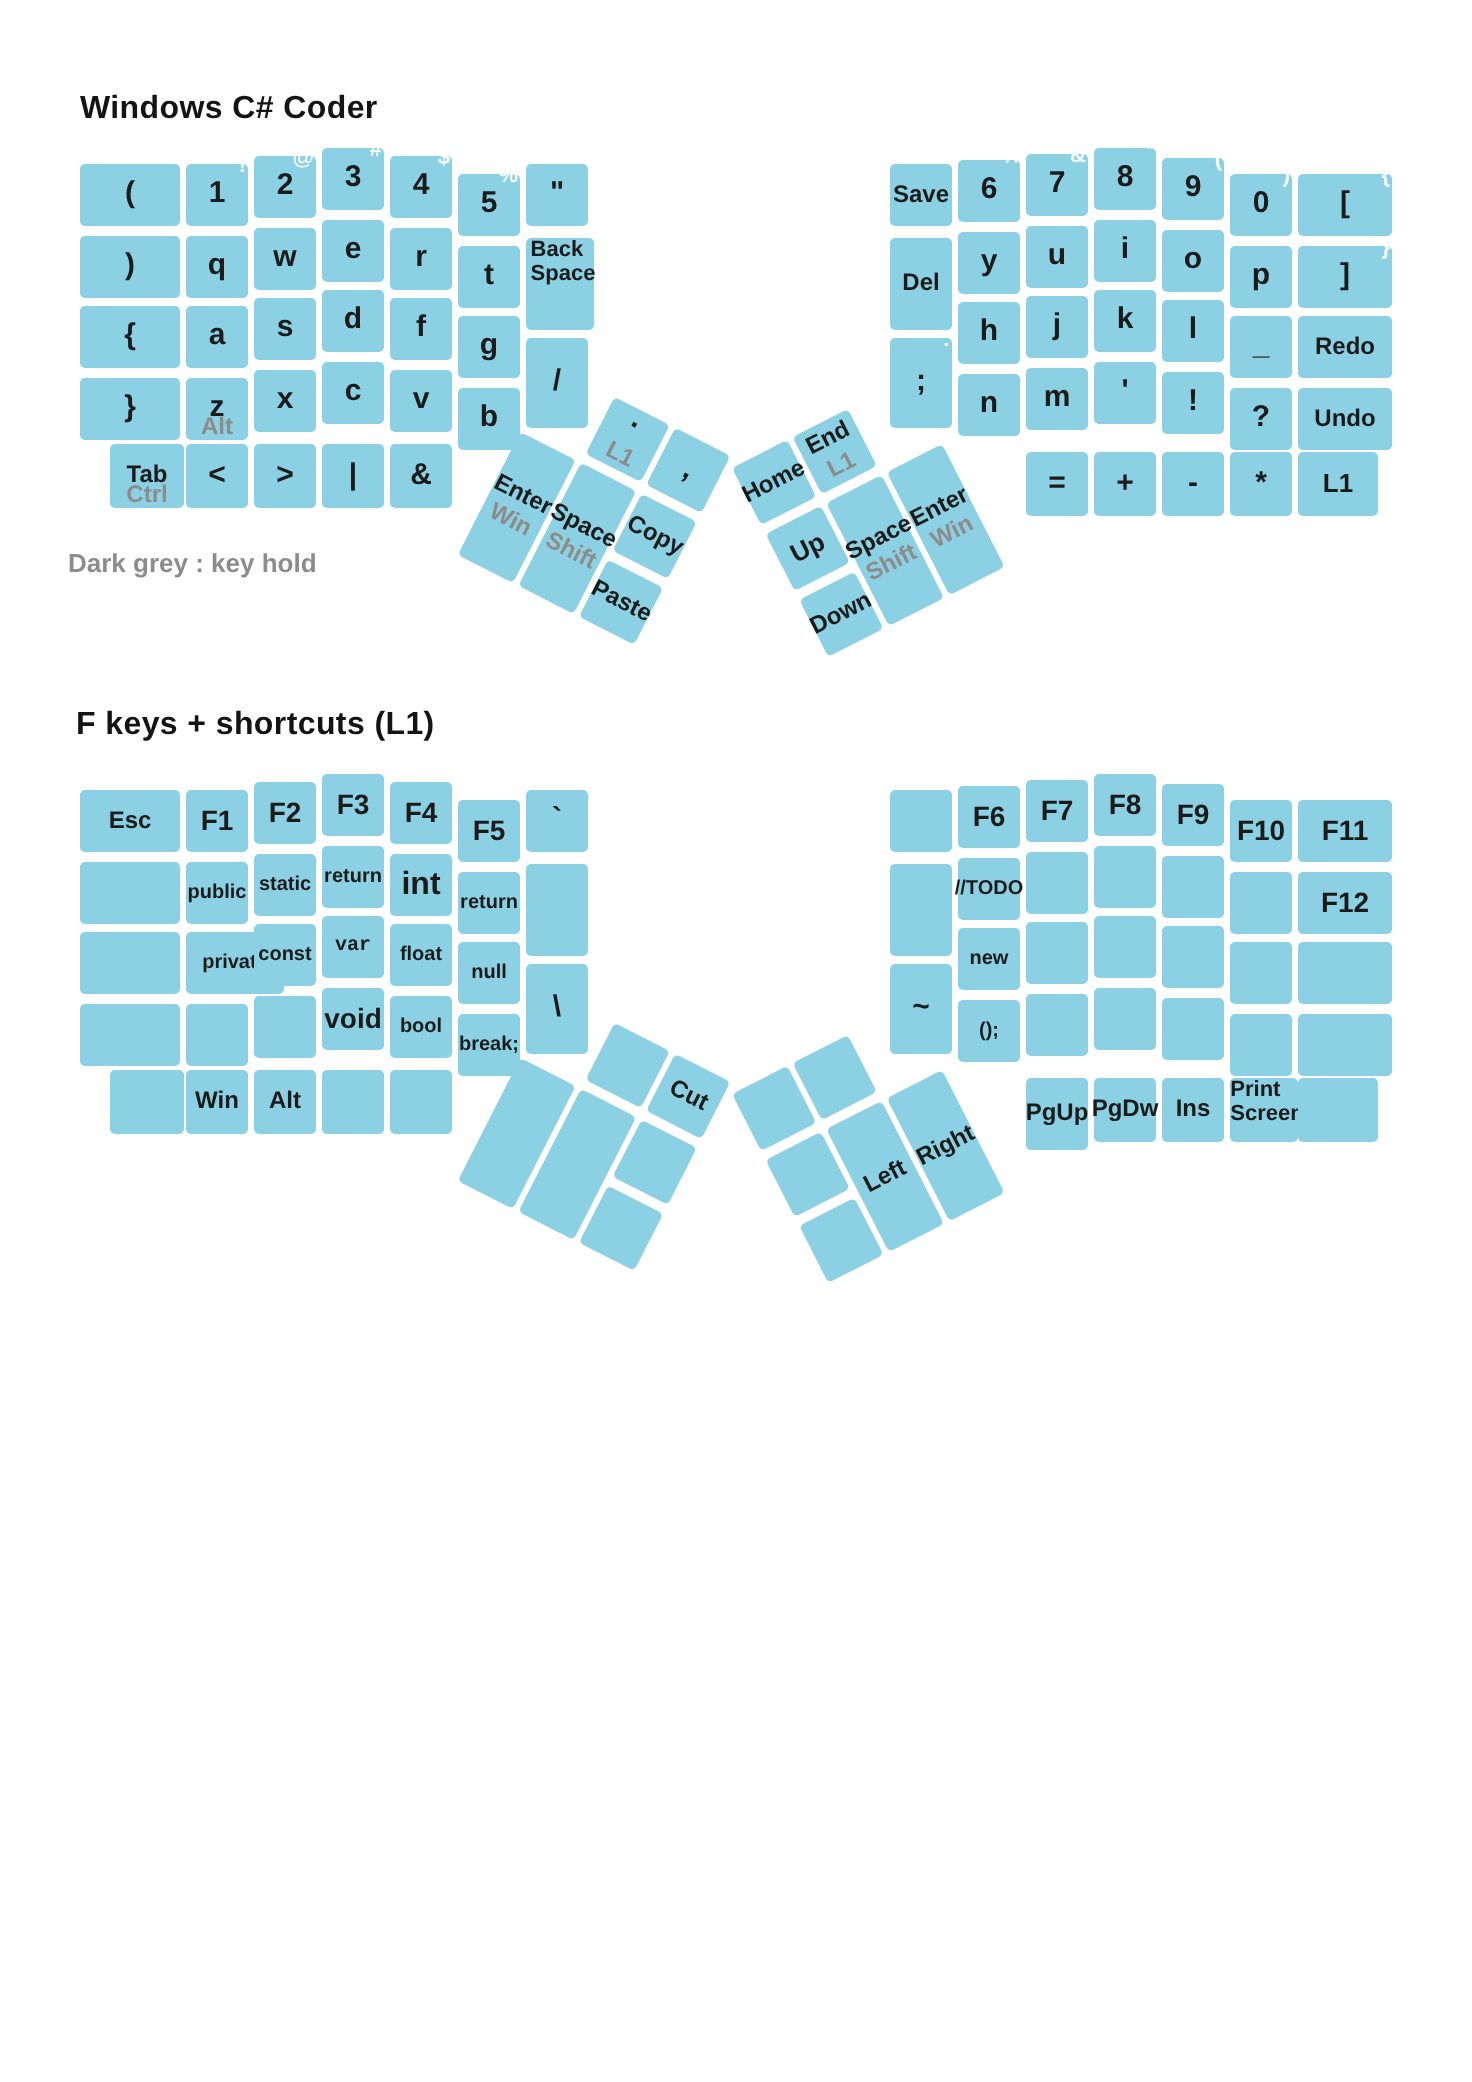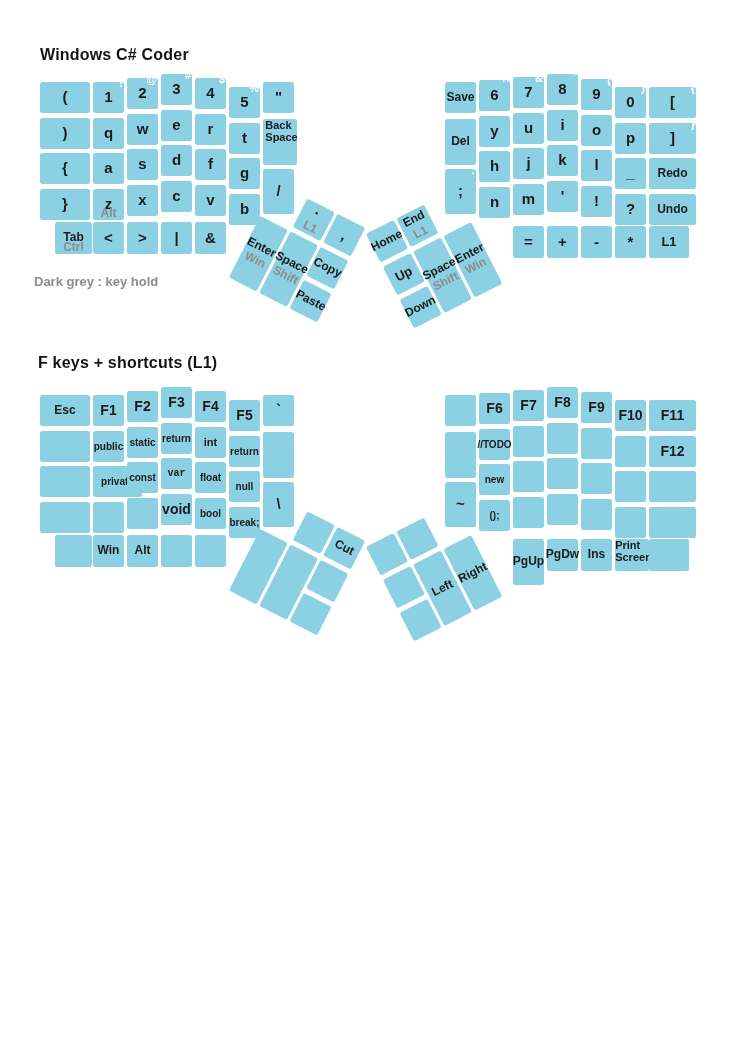--- a/index.html
+++ b/index.html
@@ -313,21 +313,21 @@
       <div class="key" style="left: 161px; top: 458px; width: 31px; height: 31px;">
         <span class="main" style="font-size: 10px; font-family: Liberation Mono, monospace;">var</span>
       </div>
       <div class="key" style="left: 161px; top: 494px; width: 31px; height: 31px;">
         <span class="main" style="font-size: 14px;">void</span>
       </div>
       <div class="key" style="left: 195px; top: 391px; width: 31px; height: 31px;">
         <span class="main" style="font-size: 14px;">F4</span>
       </div>
       <div class="key" style="left: 195px; top: 427px; width: 31px; height: 31px;">
-        <span class="main" style="font-size: 11px;">int</span>
+        <span class="main" style="font-size: 16px;">int</span>
       </div>
       <div class="key" style="left: 195px; top: 462px; width: 31px; height: 31px;">
         <span class="main" style="font-size: 10px;">float</span>
       </div>
       <div class="key" style="left: 195px; top: 498px; width: 31px; height: 31px;">
         <span class="main" style="font-size: 10px;">bool</span>
       </div>
       <div class="key" style="left: 229px; top: 400px; width: 31px; height: 31px;">
         <span class="main" style="font-size: 14px;">F5</span>
       </div>
@@ -398,21 +398,21 @@
       <div class="key" style="left: 649px; top: 507px; width: 47px; height: 31px;"></div>
       <div class="key" style="left: 55px; top: 535px; width: 37px; height: 32px;"></div>
       <div class="key" style="left: 93px; top: 535px; width: 31px; height: 32px;">
         <span class="main" style="font-size: 12px;">Win</span>
       </div>
       <div class="key" style="left: 127px; top: 535px; width: 31px; height: 32px;">
         <span class="main" style="font-size: 12px;">Alt</span>
       </div>
       <div class="key" style="left: 161px; top: 535px; width: 31px; height: 32px;"></div>
       <div class="key" style="left: 195px; top: 535px; width: 31px; height: 32px;"></div>
-      <div class="key" style="left: 513px; top: 539px; width: 31px; height: 46px;">
+      <div class="key" style="left: 513px; top: 539px; width: 31px; height: 36px;">
         <span class="main" style="font-size: 12px;">PgUp</span>
       </div>
       <div class="key" style="left: 547px; top: 539px; width: 31px; height: 32px;">
         <span class="main" style="font-size: 12px;">PgDw</span>
       </div>
       <div class="key" style="left: 581px; top: 539px; width: 31px; height: 32px;">
         <span class="main" style="font-size: 12px;">Ins</span>
       </div>
       <div class="key" style="left: 615px; top: 539px; width: 31px; height: 32px; align-items: flex-start; padding-left: 3px;">
         <span class="main" style="font-size: 11px;">Print

